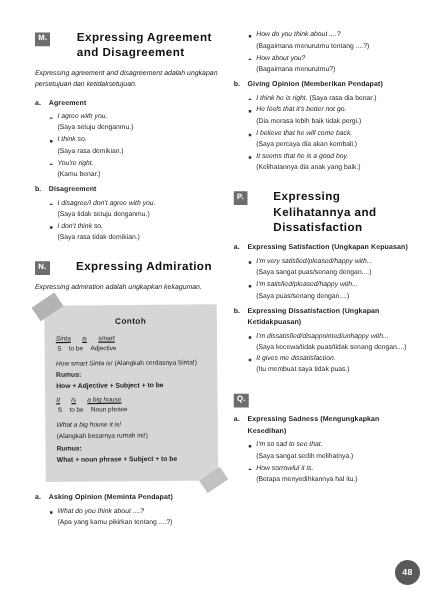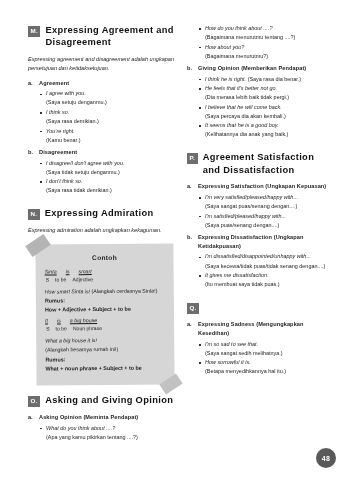--- a/index.html
+++ b/index.html
@@ -20,21 +20,21 @@
     display:flex;
     gap:13px;
     height:100%;
   }
   .col{width:146px;flex:0 0 146px;}
 
   
   .sec-head{
     display:flex;
     align-items:flex-start;
-    gap:5px;
+    gap:21px;
     margin:0 0 6px 0;
   }
   .sec-badge{
     flex:0 0 auto;
     background:#6d6d6d;
     color:#ffffff;
     font-size:6.2px;
     font-weight:bold;
     line-height:1;
     padding:2.4px 2.6px 2.6px;
@@ -283,24 +283,20 @@
             <span>Noun phrase</span>
           </div>
 
           <div class="ex-it">What a big house it is!</div>
           <div class="ex-tr">(Alangkah besarnya rumah ini!)</div>
           <div class="ex-rumus">Rumus:</div>
           <div class="ex-formula">What + noun phrase + Subject + to be</div>
         </div>
       </div>
 
-      <div class="sec-head">
-        <div class="sec-badge">O.</div>
-        <div class="sec-title">Asking and Giving Opinion</div>
-      </div>
 
       <div class="sub">
         <div class="sub-mark">a.</div>
         <div class="sub-title">Asking Opinion (Meminta Pendapat)</div>
       </div>
       <ul class="bl">
         <li>
           <span class="en">What do you think about ....?</span>
           <span class="id">(Apa yang kamu pikirkan tentang ....?)</span>
         </li>
@@ -341,21 +337,21 @@
         <li>
           <span class="en">It seems that he is a good boy.</span>
           <span class="id">(Kelihatannya dia anak yang baik.)</span>
         </li>
       </ul>
 
       <div class="spacer-m"></div>
 
       <div class="sec-head">
         <div class="sec-badge">P.</div>
-        <div class="sec-title">Agreement Satisfaction and Dissatisfaction</div>
+        <div class="sec-title">Expressing Kelihatannya and Dissatisfaction</div>
       </div>
 
       <div class="sub">
         <div class="sub-mark">a.</div>
         <div class="sub-title">Expressing Satisfaction (Ungkapan Kepuasan)</div>
       </div>
       <ul class="bl">
         <li>
           <span class="en">I'm very satisfied/pleased/happy with...</span>
           <span class="id">(Saya sangat puas/senang dengan....)</span>

